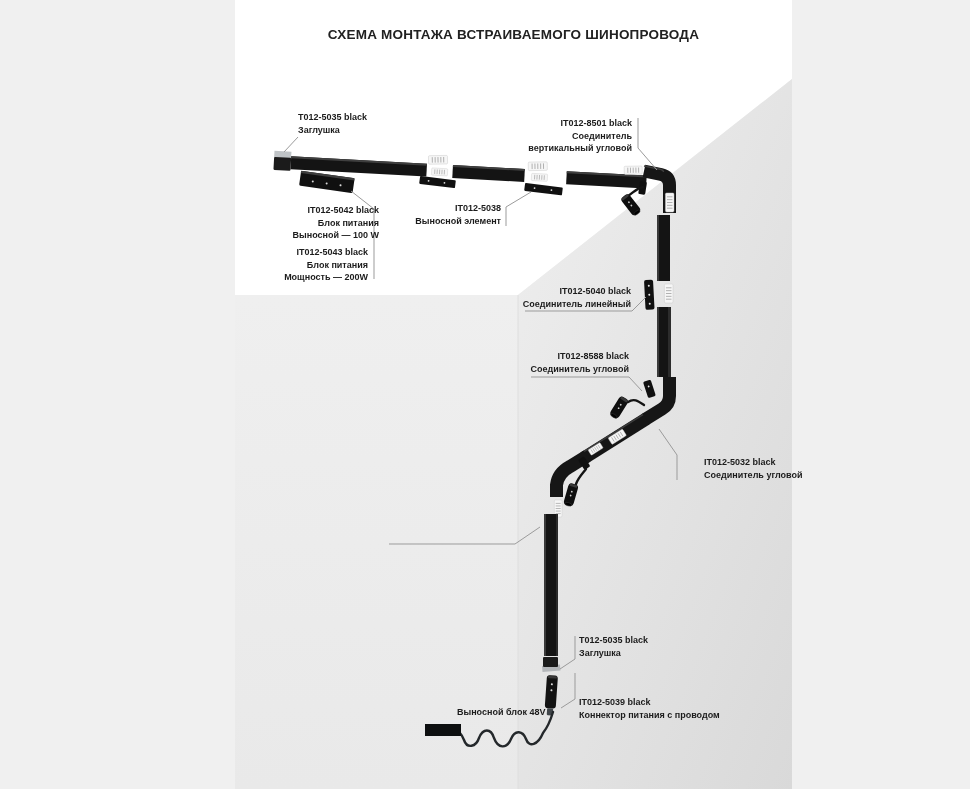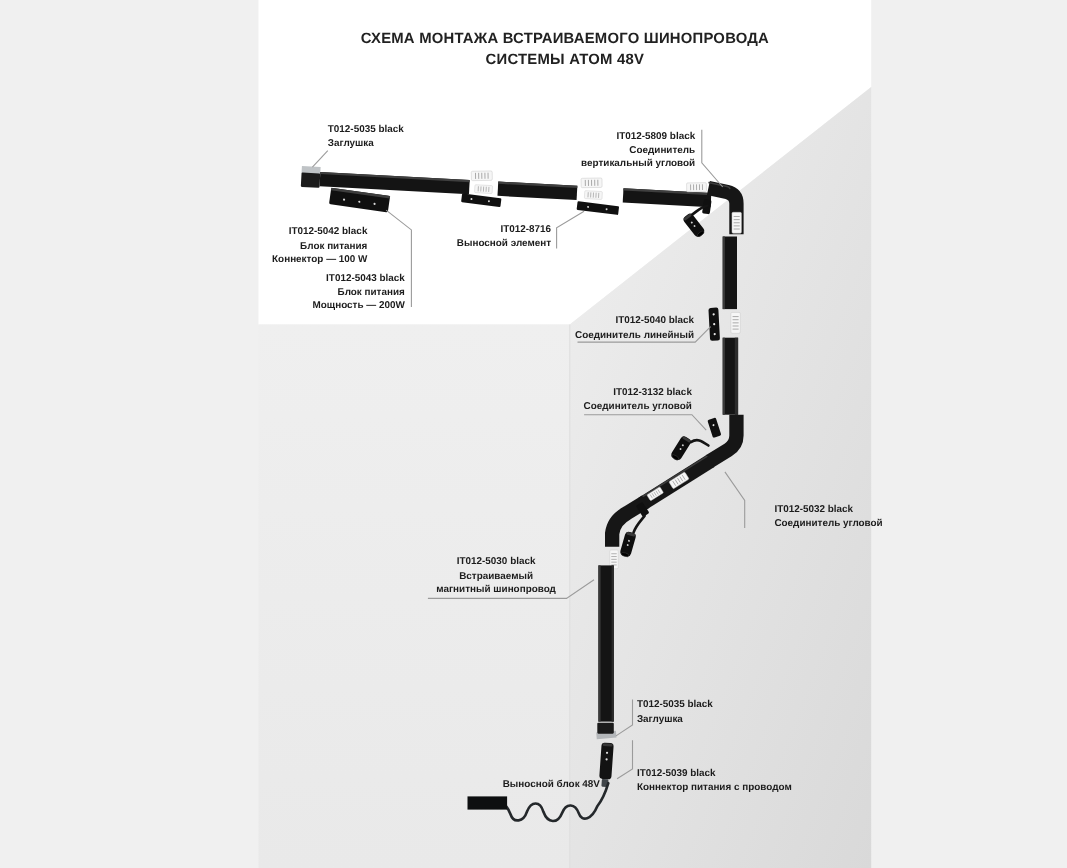--- a/index.html
+++ b/index.html
@@ -186,71 +186,65 @@
     <path d="M503,377 L601,377 L614,391"></path>
     <path d="M631,429 L649,455 L649,480"></path>
     <path d="M361,544 L487,544 L512,527"></path>
     <path d="M547,636 L547,659 L532,669"></path>
     <path d="M547,673 L547,699 L533,708"></path>
   </g>
 </svg>
 
 <div class="title">
   <div>СХЕМА МОНТАЖА ВСТРАИВАЕМОГО ШИНОПРОВОДА</div>
-  <div>СИСТЕМЫ АТОМ 48V</div>
 </div>
 
 <div class="lbl" style="left:270px;top:111px;">
   <div>T012-5035 black</div>
   <div>Заглушка</div>
 </div>
 
 <div class="lbl r" style="right:366px;top:117px;">
-  <div>IT012-5809 black</div>
+  <div>IT012-8501 black</div>
   <div>Соединитель</div>
   <div>вертикальный угловой</div>
 </div>
 
-<div class="lbl r" style="right:664px;top:204px;text-align:right;">
+<div class="lbl r" style="right:619px;top:204px;text-align:right;">
   <div>IT012-5042 black</div>
   <div>Блок питания</div>
-  <div>Коннектор — 100 W</div>
+  <div>Выносной — 100 W</div>
 </div>
 
 <div class="lbl r" style="right:630px;top:246px;">
   <div>IT012-5043 black</div>
   <div>Блок питания</div>
   <div>Мощность — 200W</div>
 </div>
 
 <div class="lbl r" style="right:497px;top:202px;">
-  <div>IT012-8716</div>
+  <div>IT012-5038</div>
   <div>Выносной элемент</div>
 </div>
 
 <div class="lbl r" style="right:367px;top:285px;">
   <div>IT012-5040 black</div>
   <div>Соединитель линейный</div>
 </div>
 
 <div class="lbl r" style="right:369px;top:350px;">
-  <div>IT012-3132 black</div>
+  <div>IT012-8588 black</div>
   <div>Соединитель  угловой</div>
 </div>
 
 <div class="lbl" style="left:676px;top:456px;">
   <div>IT012-5032 black</div>
   <div>Соединитель  угловой</div>
 </div>
 
-<div class="lbl c" style="left:353px;top:504px;width:140px;">
-  <div>IT012-5030 black</div>
-  <div>Встраиваемый</div>
-  <div>магнитный шинопровод</div>
-</div>
 
 <div class="lbl" style="left:551px;top:634px;">
   <div>T012-5035 black</div>
   <div>Заглушка</div>
 </div>
 
 <div class="lbl" style="left:551px;top:696px;">
   <div>IT012-5039 black</div>
   <div>Коннектор питания с проводом</div>
 </div>

